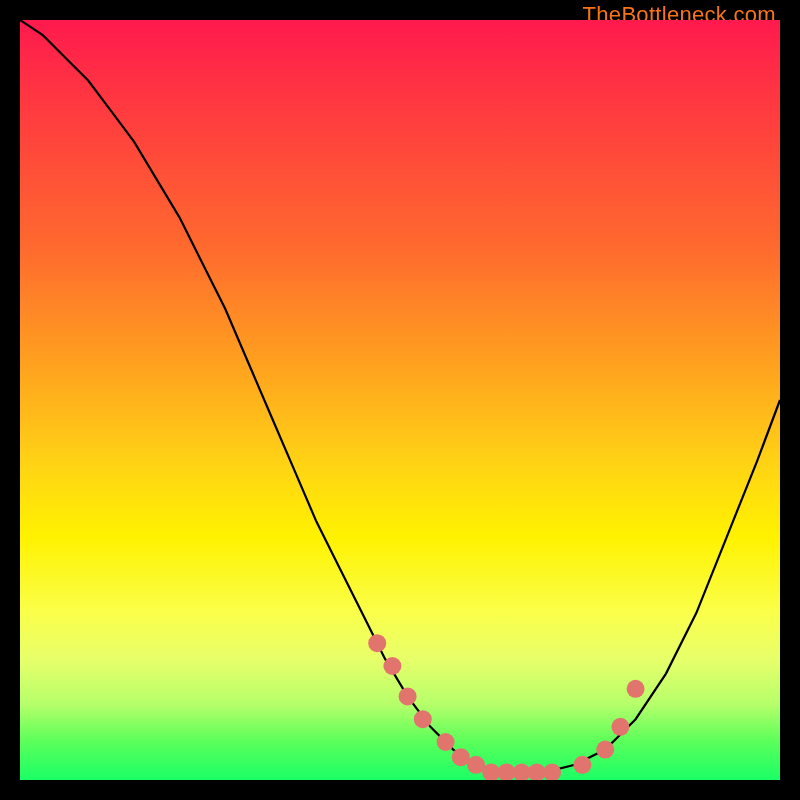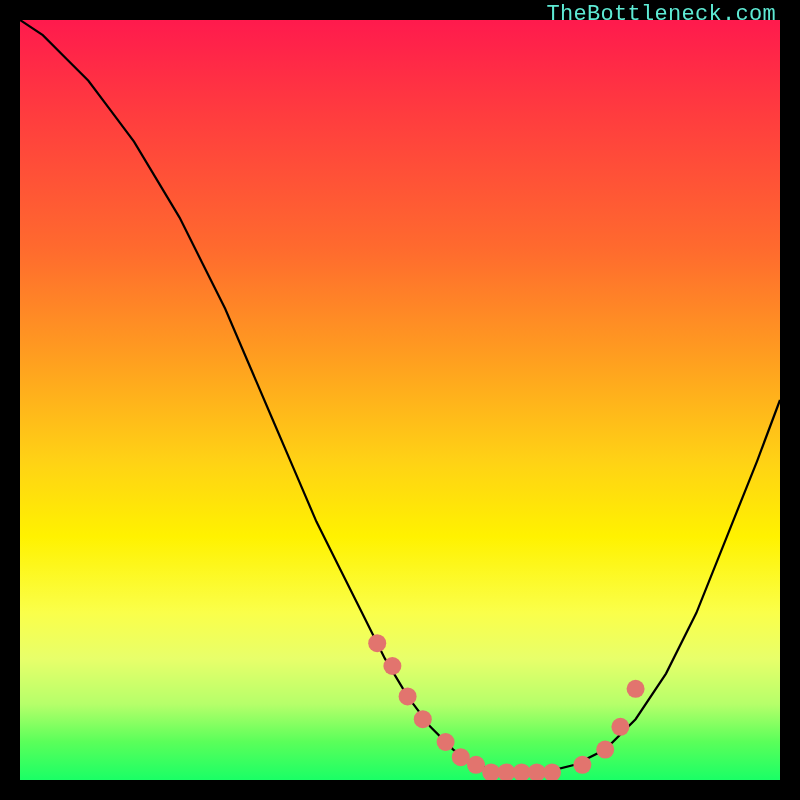--- a/index.html
+++ b/index.html
@@ -36,26 +36,25 @@
       #e8ff6a 84%,
       #b6ff6a 90%,
       #5aff5a 95%,
       #1aff66 100%
     );
   }
   .attribution {
     position: absolute;
     top: 2px;
     right: 24px;
-    color: #5eead4;
+    color: #f97316;
     font-size: 22px;
     font-weight: 500;
     letter-spacing: 0.3px;
     user-select: none;
-    font-family: Liberation Mono, monospace;
   }
   svg.overlay {
     position: absolute;
     left: 0;
     top: 0;
     width: 760px;
     height: 760px;
   }
 </style>
 </head>

